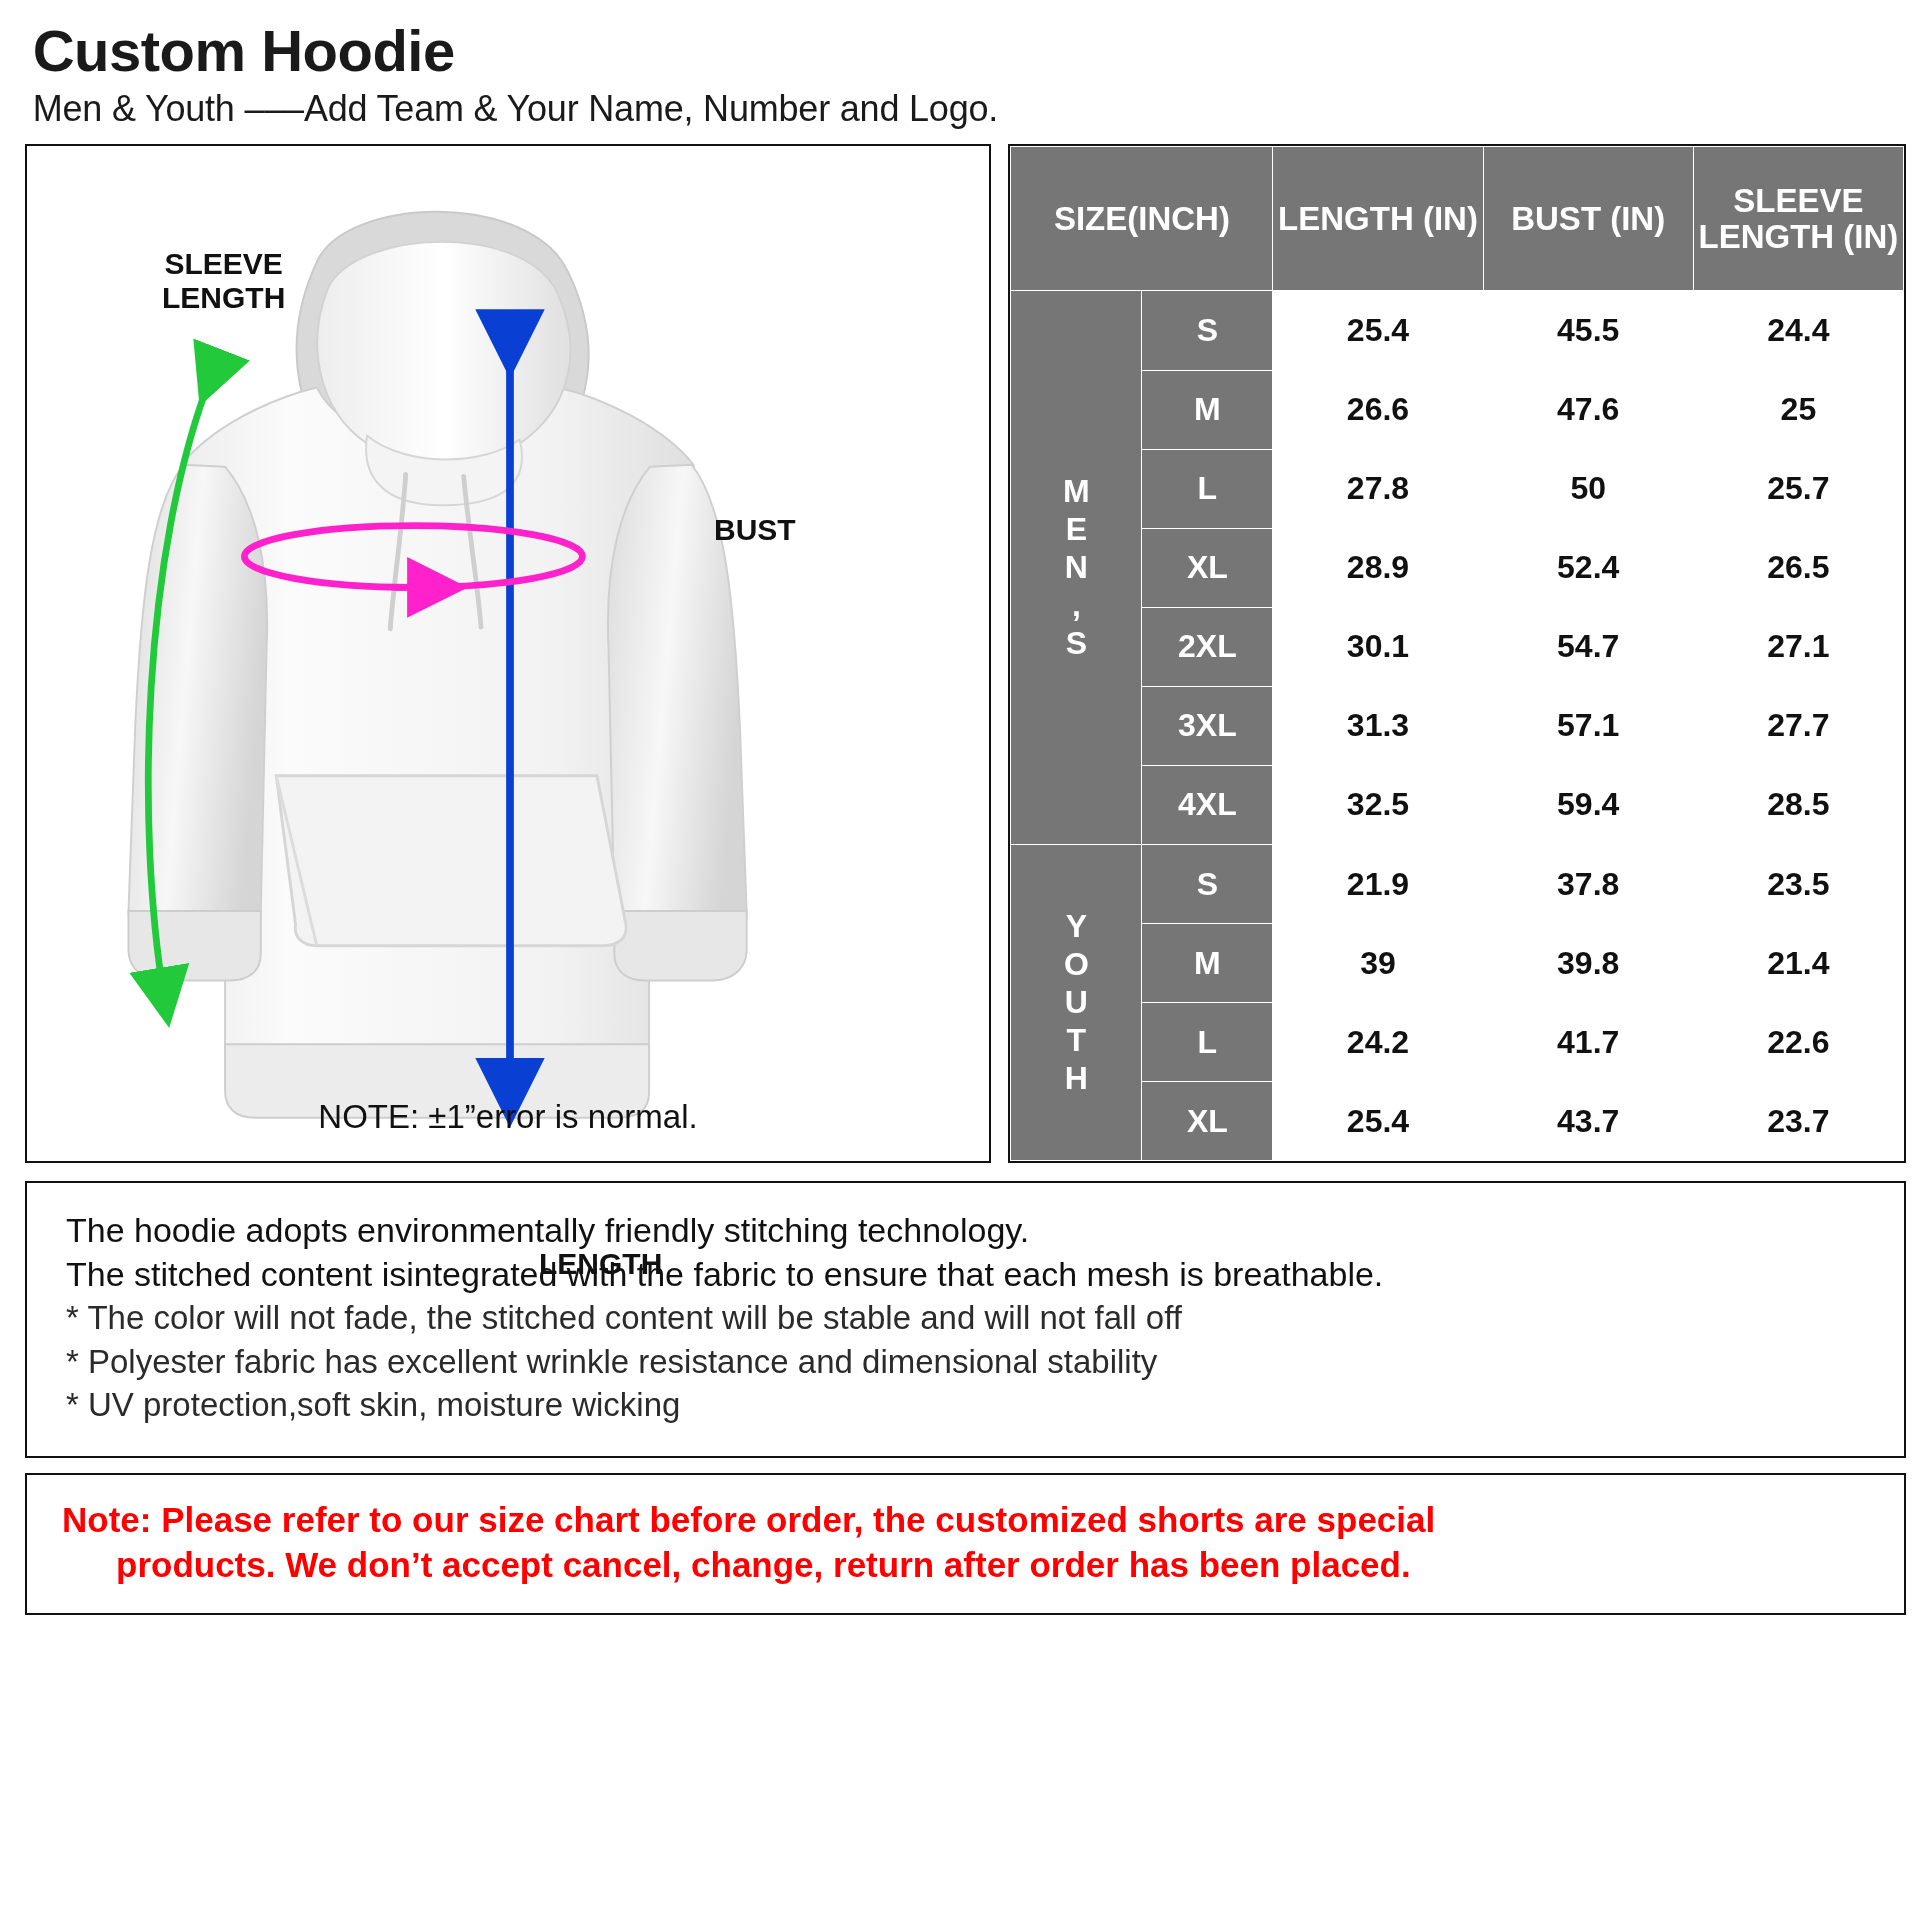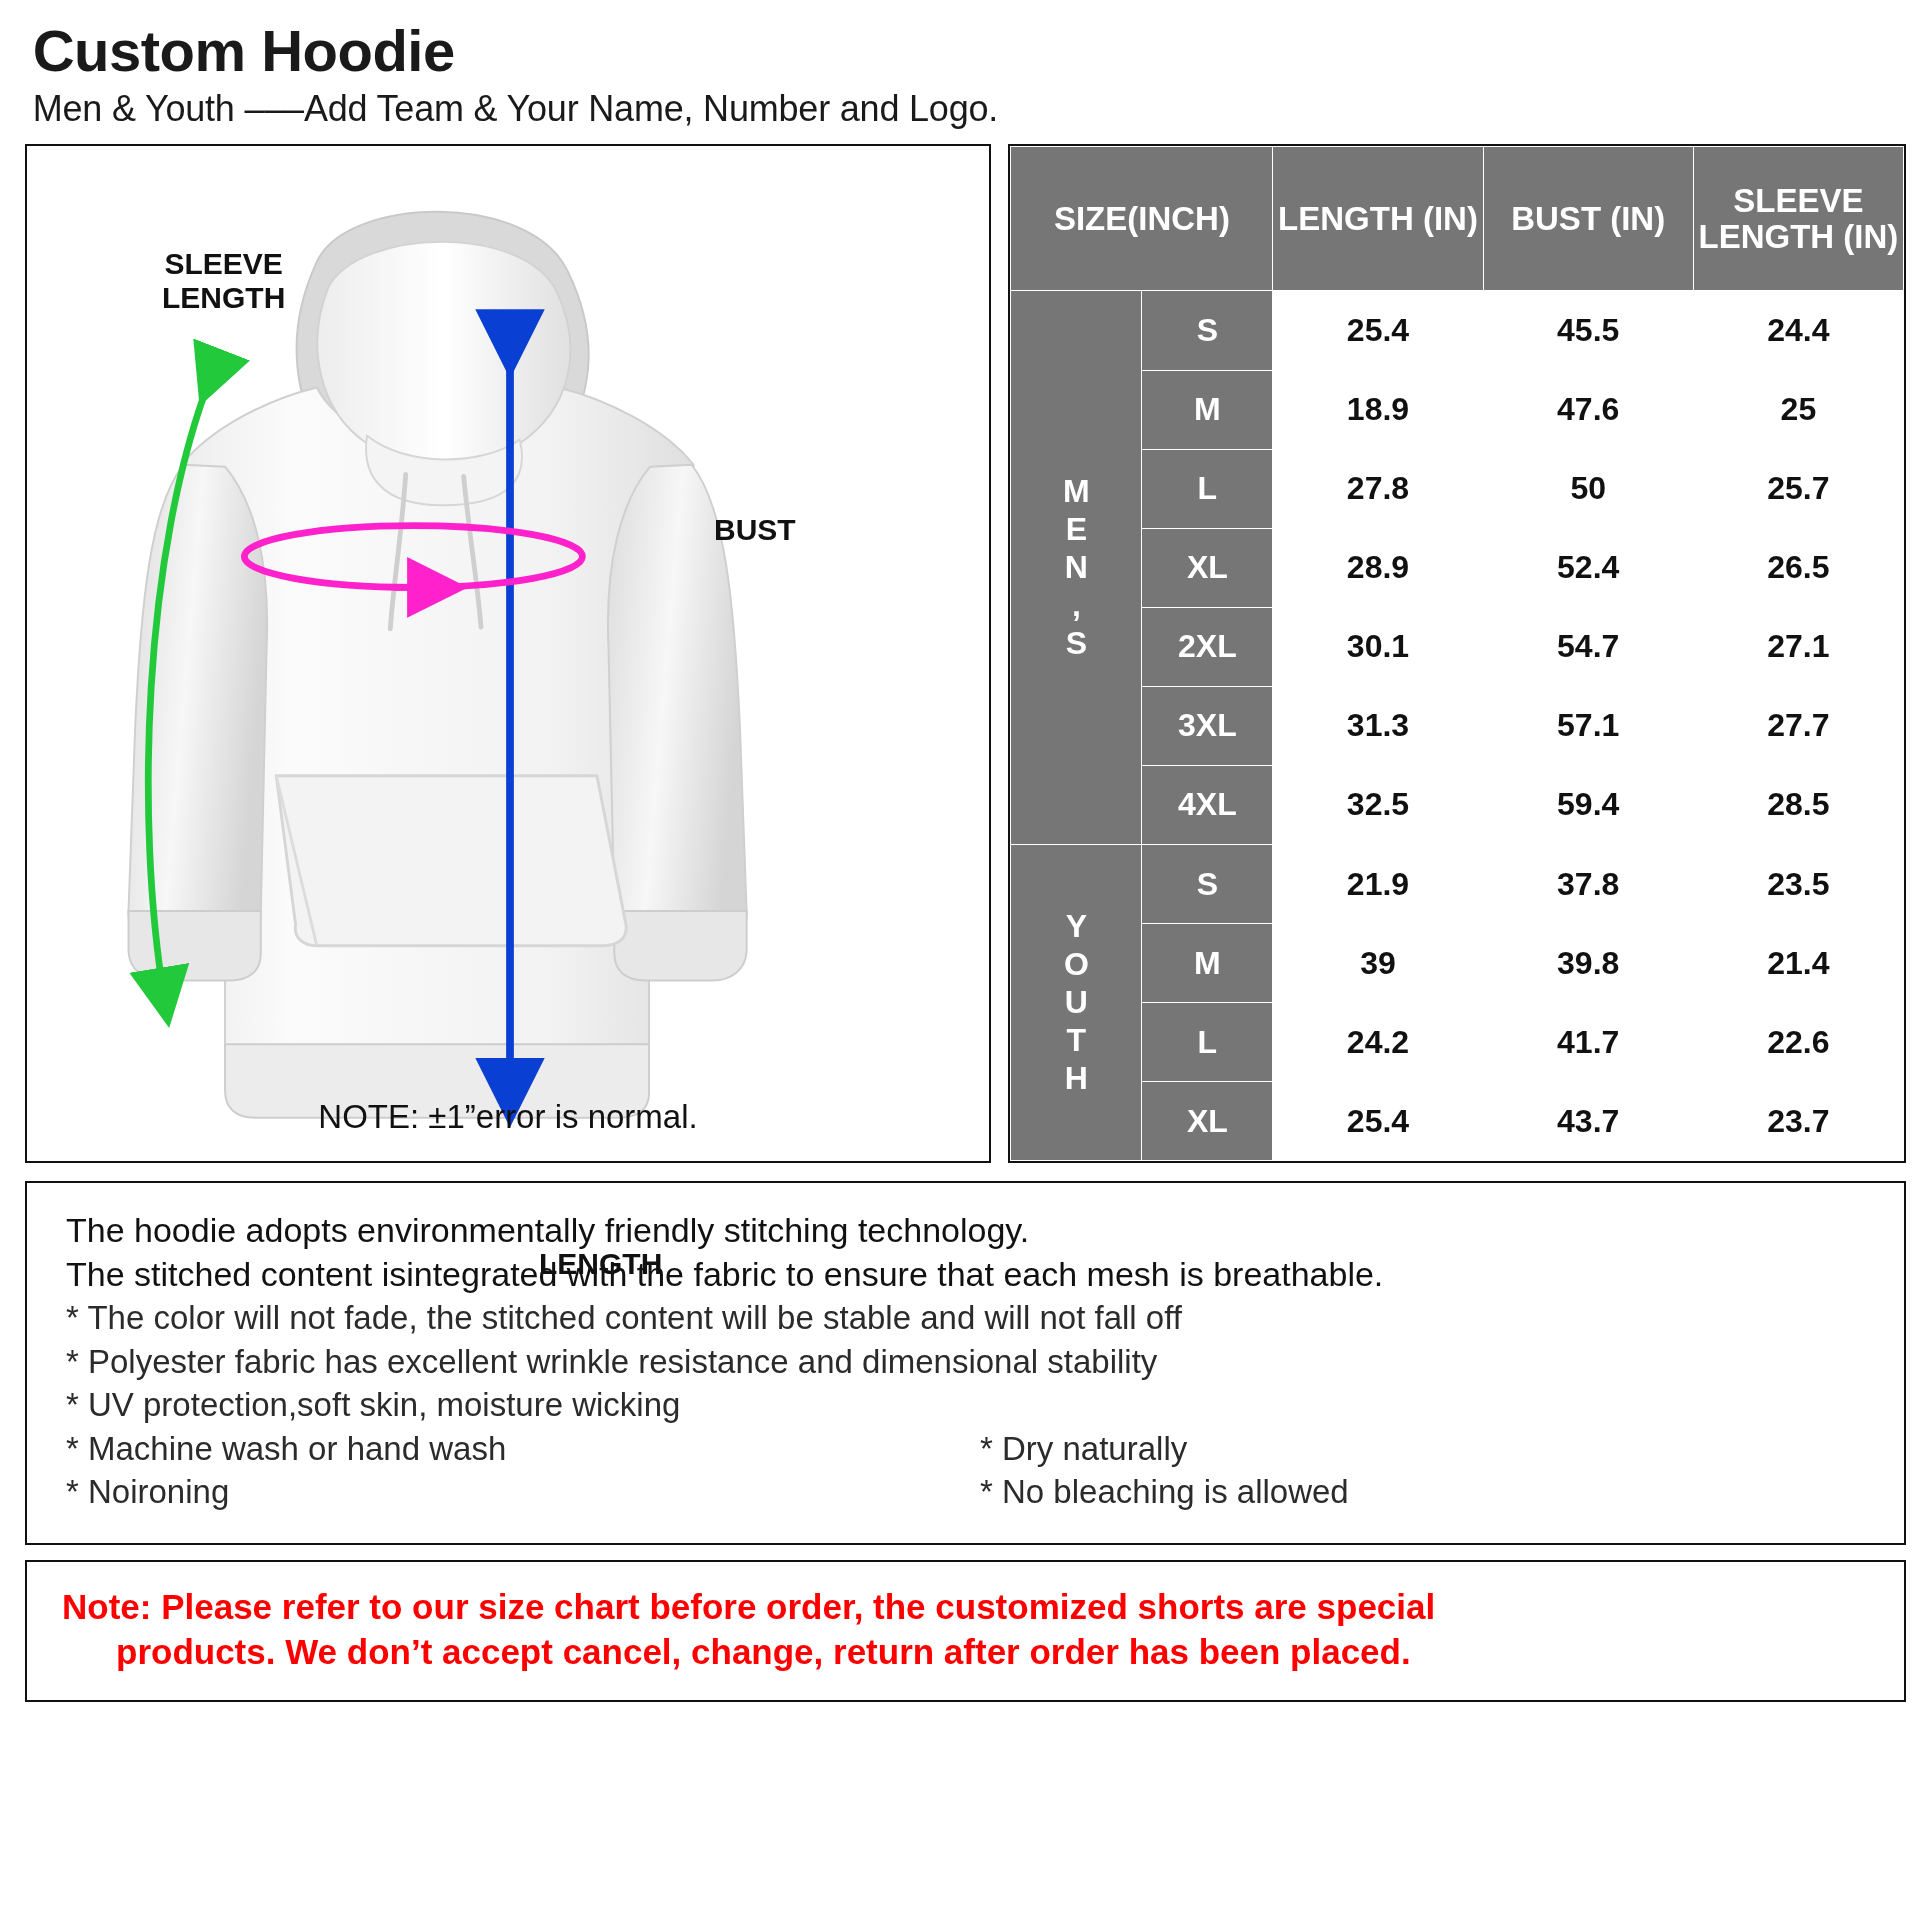--- a/index.html
+++ b/index.html
@@ -284,21 +284,21 @@
             <td class="group-cell" rowspan="7">
                 <span>MEN,S</span>
               </td>
             <td class="size-cell">S</td>
             <td class="val">25.4</td>
             <td class="val">45.5</td>
             <td class="val">24.4</td>
           </tr>
           <tr>
             <td class="size-cell">M</td>
-            <td class="val">18.9</td>
+            <td class="val">26.6</td>
             <td class="val">47.6</td>
             <td class="val">25</td>
           </tr>
           <tr>
             <td class="size-cell">L</td>
             <td class="val">27.8</td>
             <td class="val">50</td>
             <td class="val">25.7</td>
           </tr>
           <tr>
@@ -358,30 +358,20 @@
     </div>
   </div>
 
   <div class="info-box">
     <div class="info-strong">The hoodie adopts environmentally friendly stitching technology.</div>
     <div class="info-strong">The stitched content isintegrated with the fabric to ensure that each mesh is breathable.</div>
     <div class="info-line">* The color will not fade, the stitched content will be stable and will not fall off</div>
     <div class="info-line">* Polyester fabric has excellent wrinkle resistance and dimensional stability</div>
     <div class="info-line">* UV protection,soft skin, moisture wicking</div>
 
-    <div class="care-grid">
-      <div class="care-col">
-        <div class="info-line">* Machine wash or hand wash</div>
-        <div class="info-line">* Noironing</div>
-      </div>
-      <div class="care-col">
-        <div class="info-line">* Dry naturally</div>
-        <div class="info-line">* No bleaching is allowed</div>
-      </div>
-    </div>
   </div>
 
   <div class="red-box">
     <div class="red-text">
       <span>Note: Please refer to our size chart before order, the customized shorts are special</span>
       <span class="l2">products. We don’t accept cancel, change, return after order has been placed.</span>
     </div>
   </div>
 
 </div>

